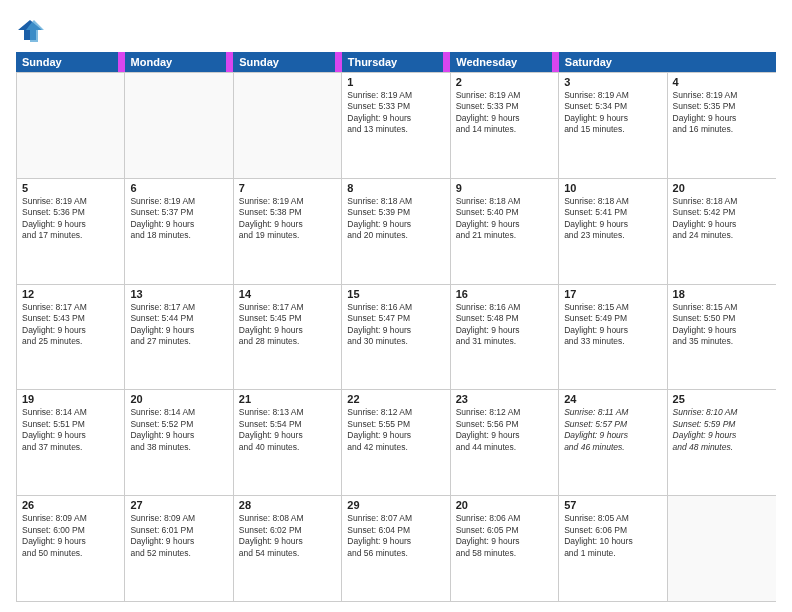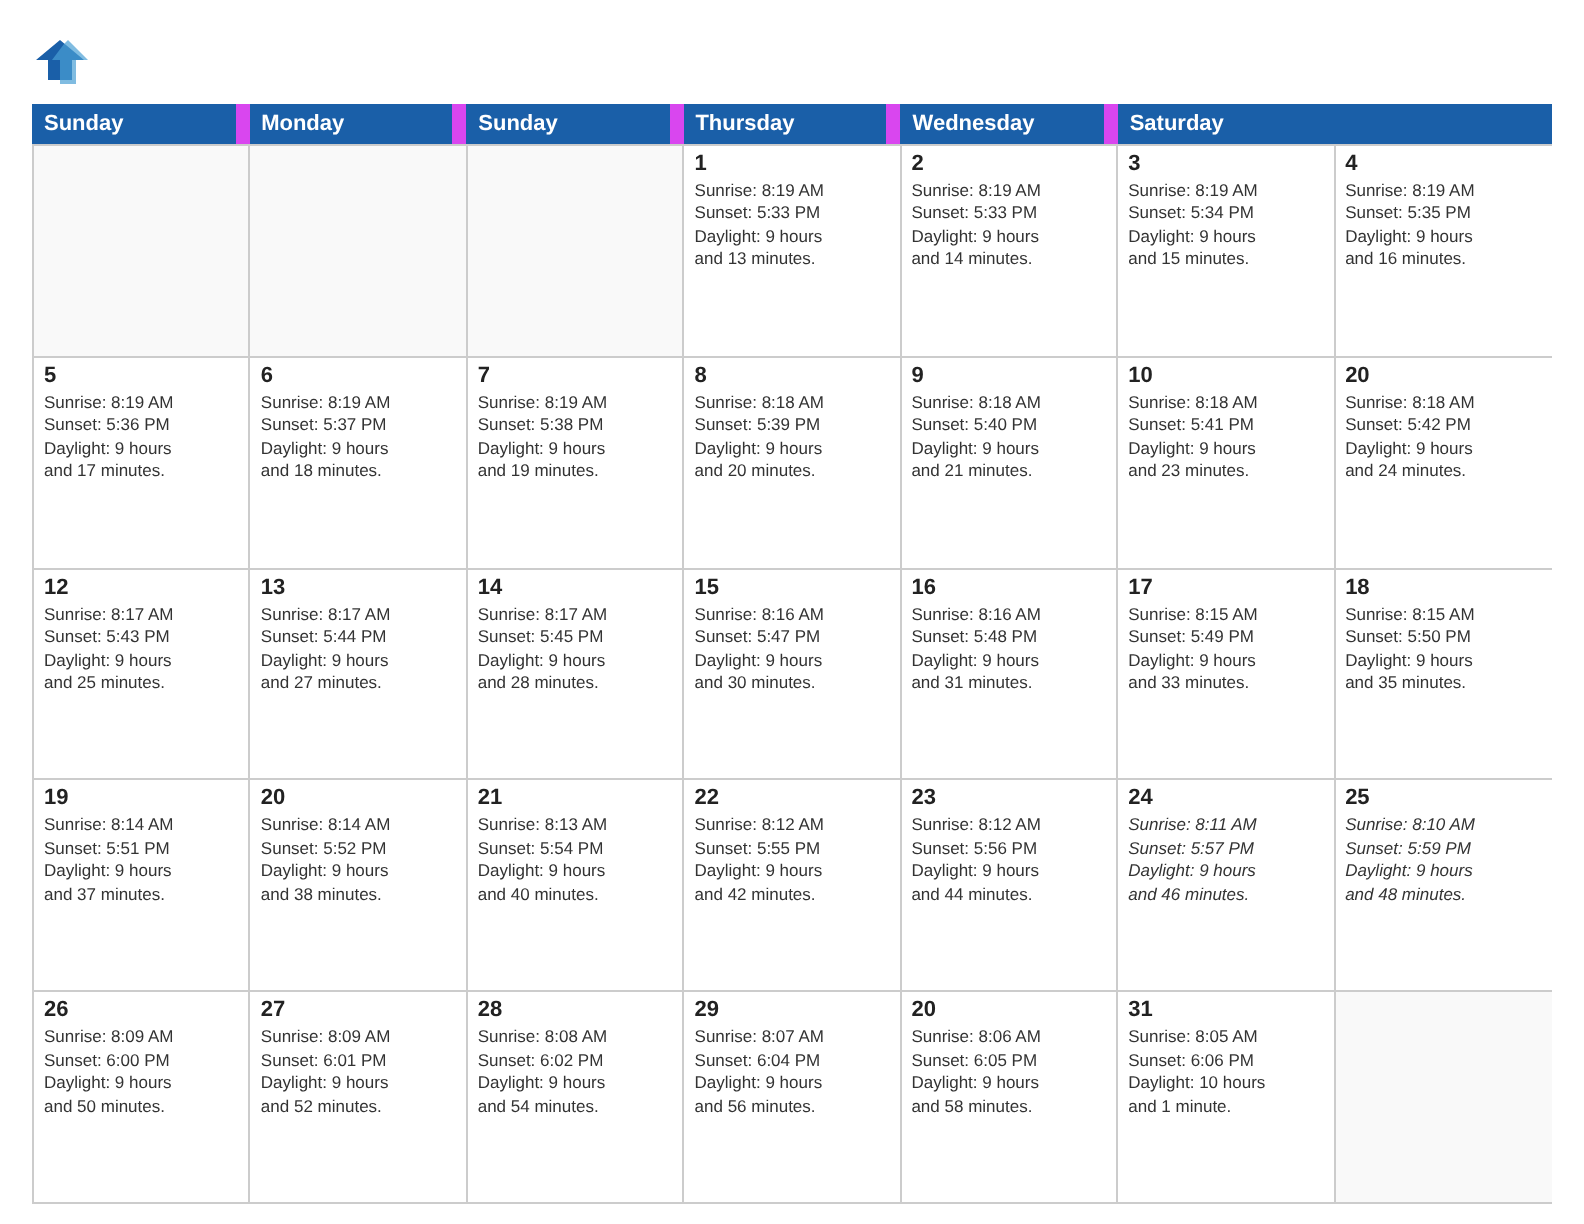--- a/index.html
+++ b/index.html
@@ -360,21 +360,21 @@
 and 56 minutes.</div>
           </div>
           <div class="cal-cell">
             <div class="cell-date">20</div>
             <div class="cell-info" style="white-space: pre-line;">Sunrise: 8:06 AM
 Sunset: 6:05 PM
 Daylight: 9 hours
 and 58 minutes.</div>
           </div>
           <div class="cal-cell">
-            <div class="cell-date">31</div>
+            <div class="cell-date">57</div>
             <div class="cell-info" style="white-space: pre-line;">Sunrise: 8:05 AM
 Sunset: 6:06 PM
 Daylight: 10 hours
 and 1 minute.</div>
           </div>
           <div class="cal-cell empty"></div>
         </div>
       </div>
   </div>
 </div>

